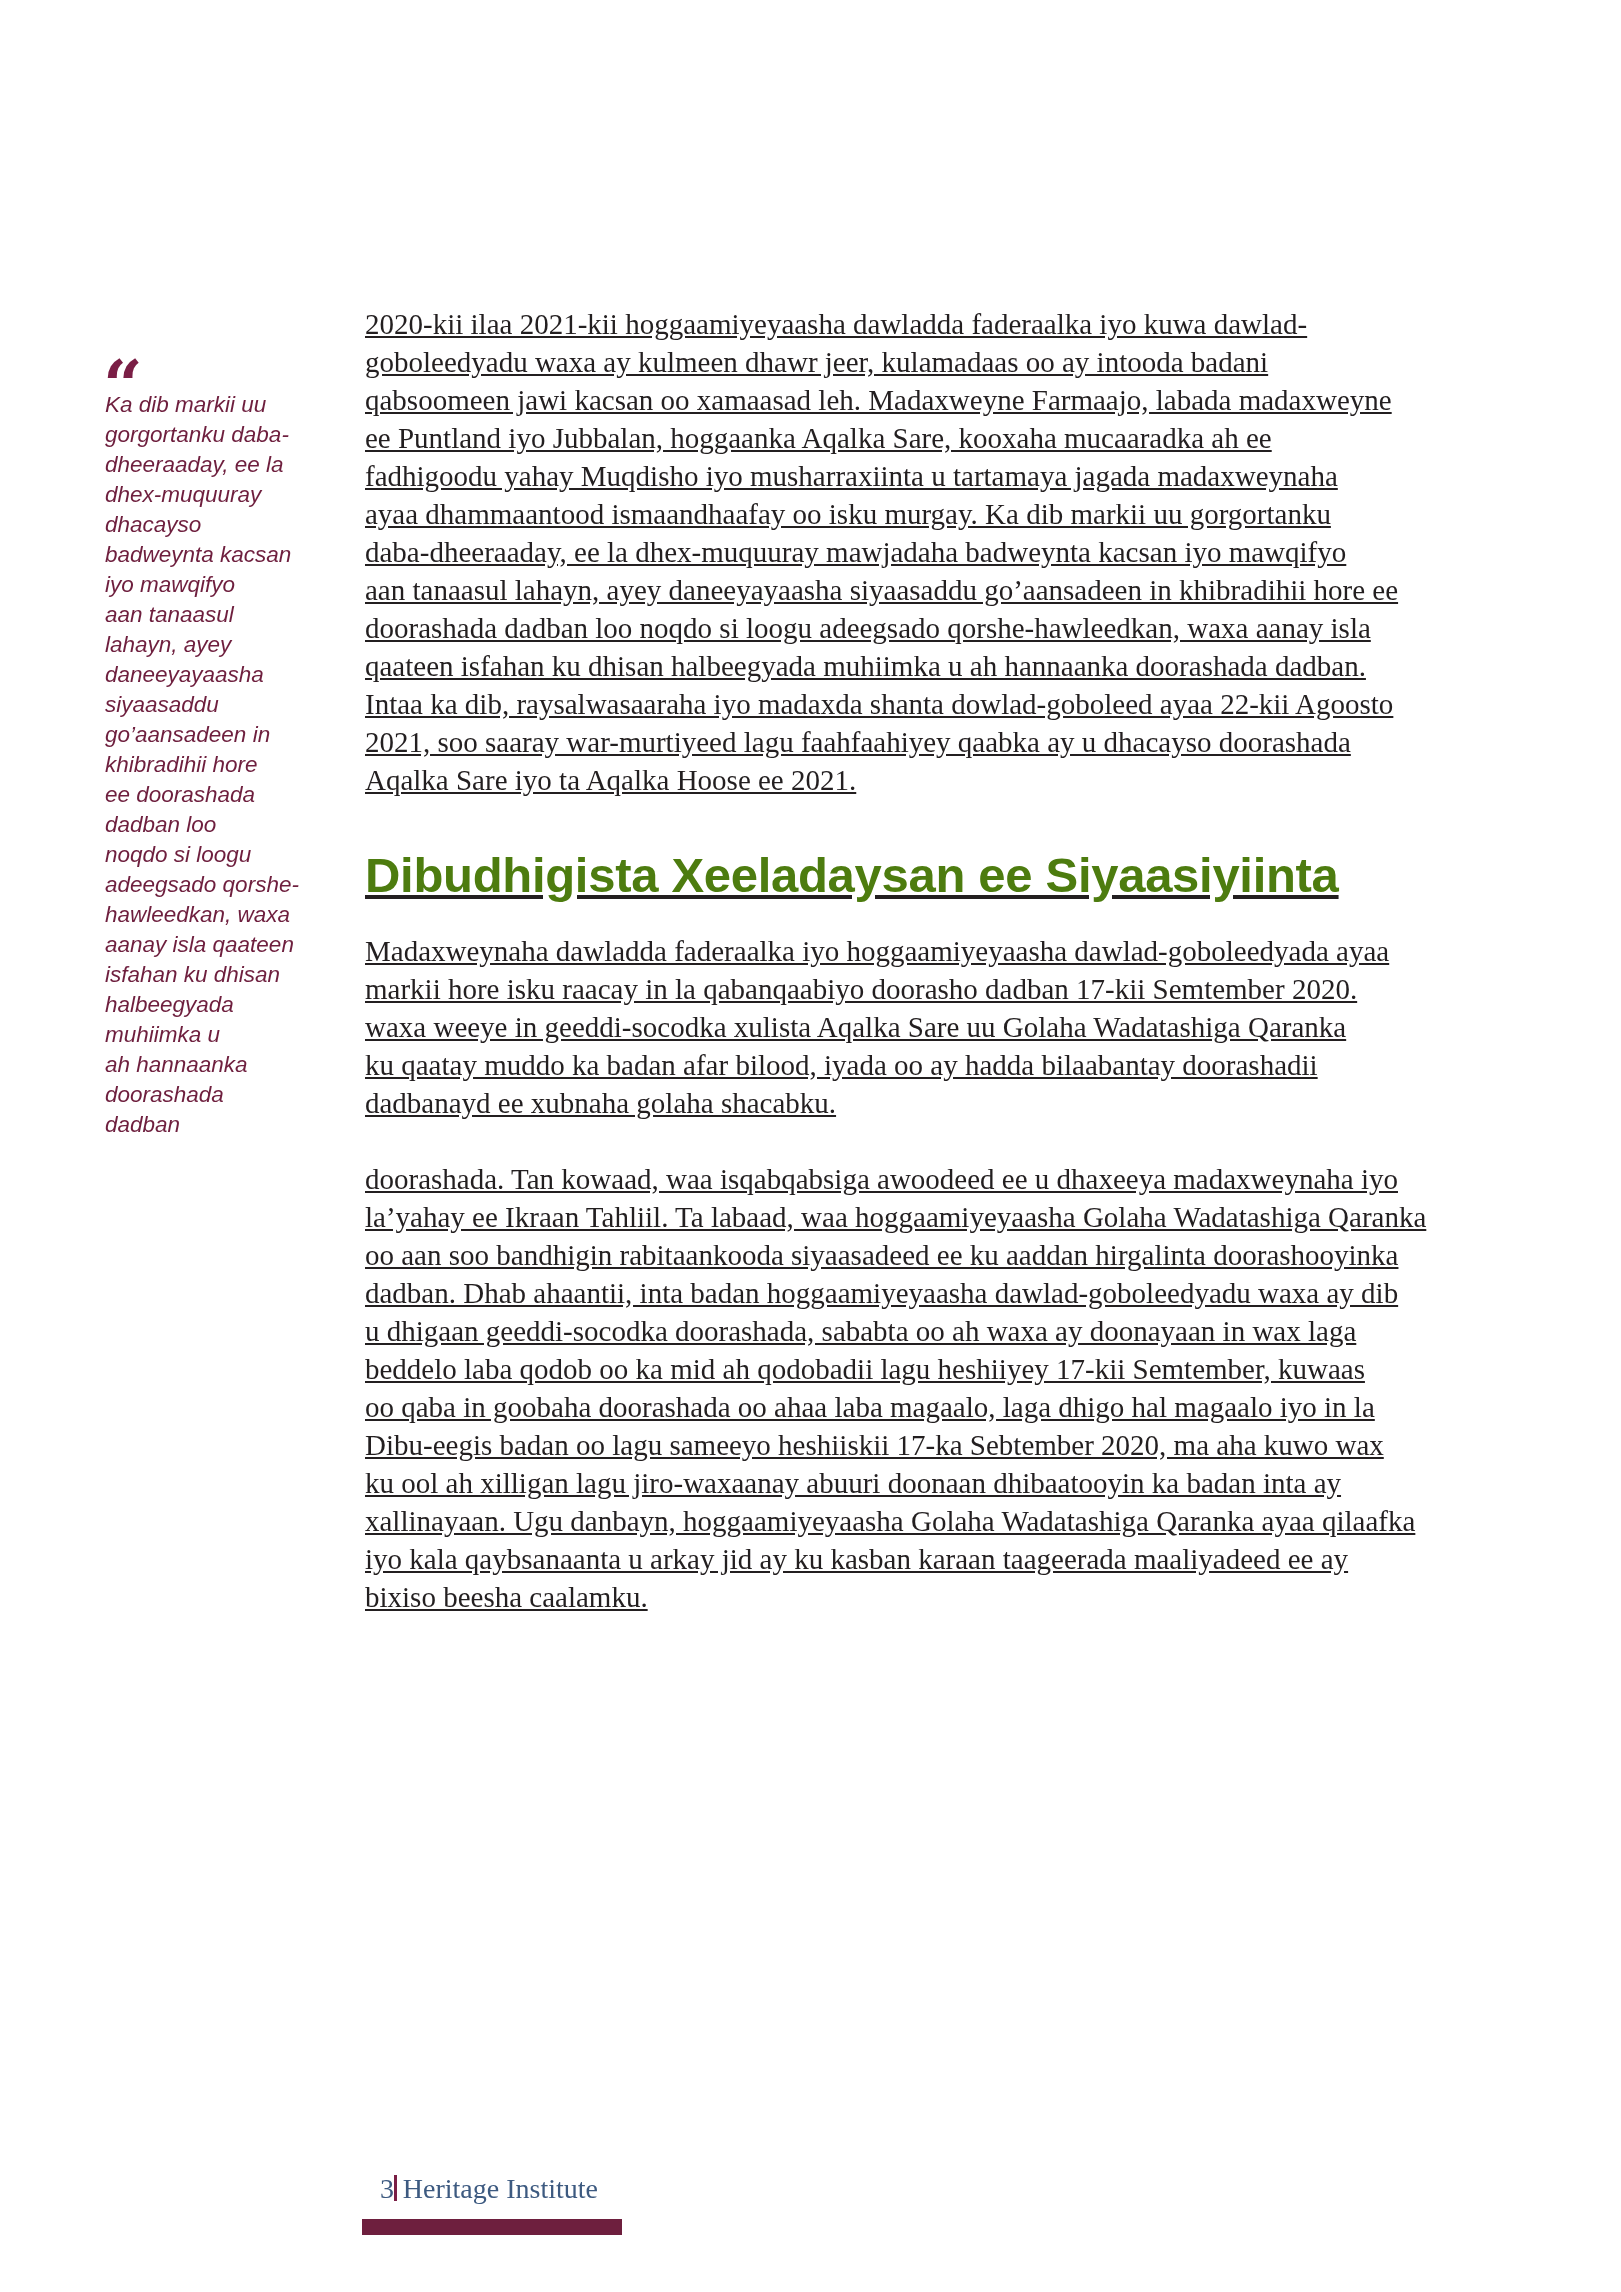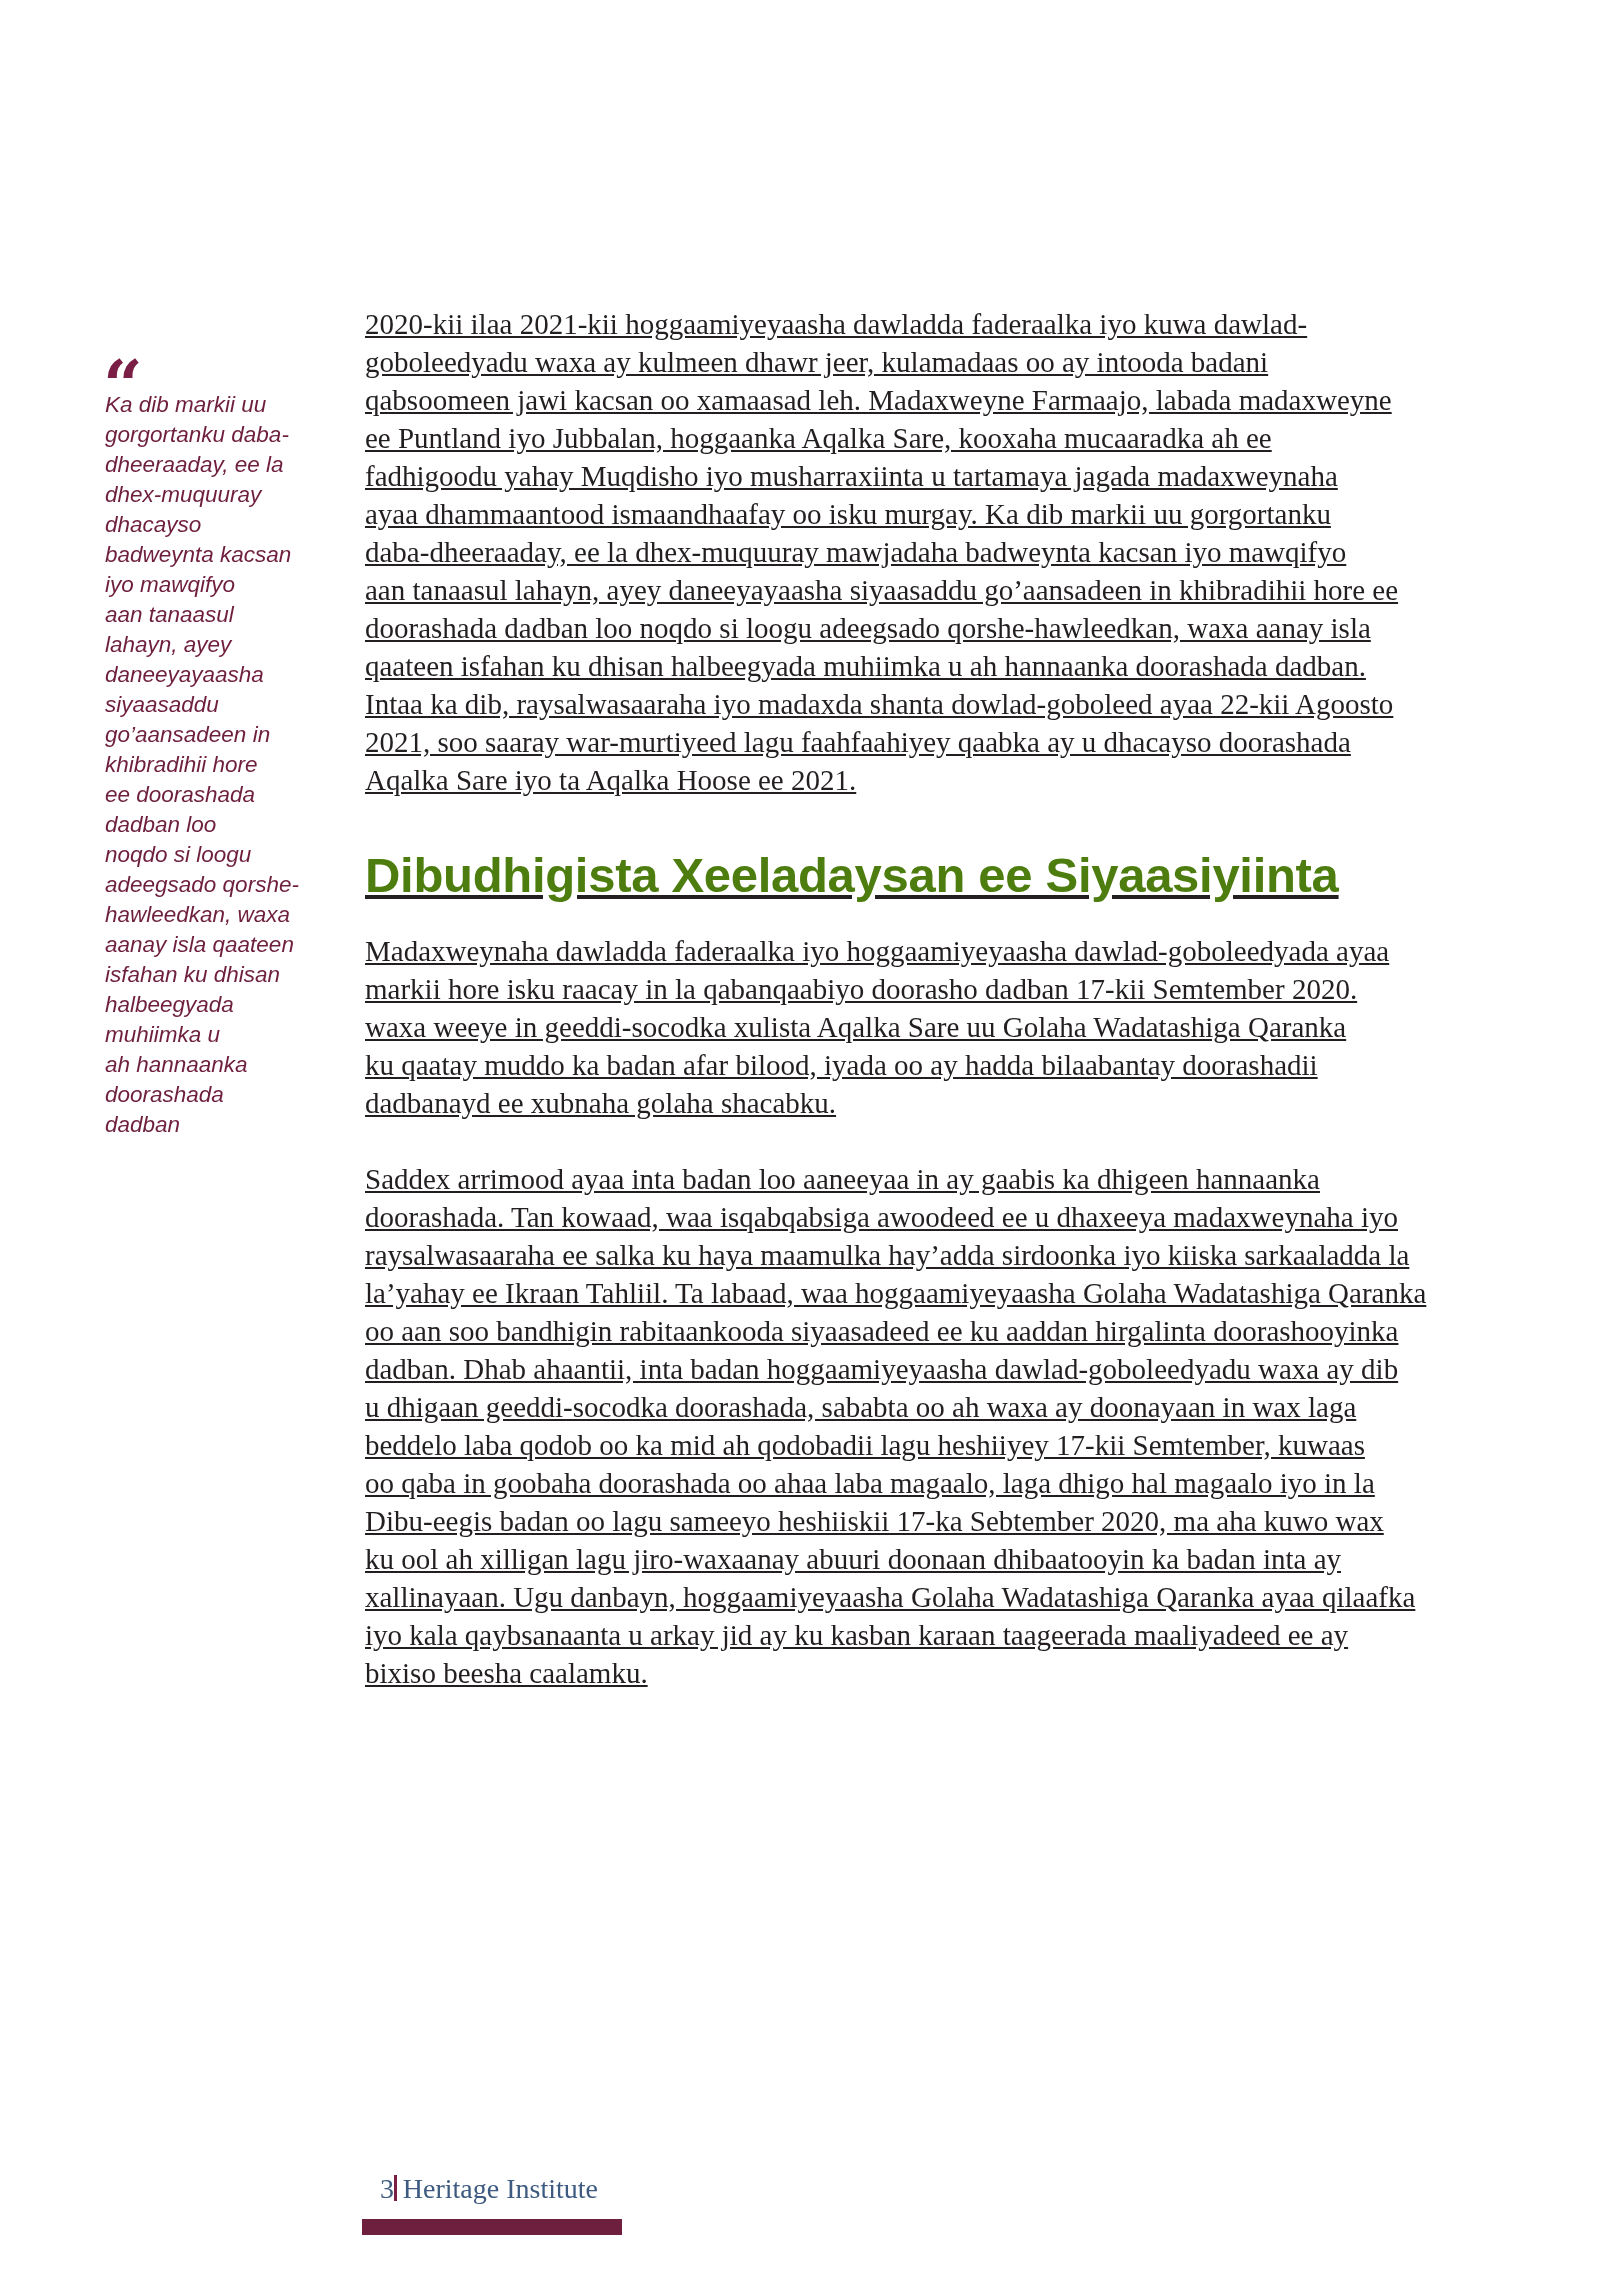--- a/index.html
+++ b/index.html
@@ -156,23 +156,21 @@
     </p>
   <h2 class="heading">Dibudhigista Xeeladaysan ee Siyaasiyiinta</h2>
   <p class="para" id="p2">
       <span class="line">Madaxweynaha dawladda faderaalka iyo hoggaamiyeyaasha dawlad-goboleedyada ayaa</span>
       <span class="line">markii hore isku raacay in la qabanqaabiyo doorasho dadban 17-kii Semtember 2020.</span>
       <span class="line">waxa weeye in geeddi-socodka xulista Aqalka Sare uu Golaha Wadatashiga Qaranka</span>
       <span class="line">ku qaatay muddo ka badan afar bilood, iyada oo ay hadda bilaabantay doorashadii</span>
       <span class="line">dadbanayd ee xubnaha golaha shacabku.</span>
     </p>
   <p class="para" id="p3">
-      <span class="line">Saddex arrimood ayaa inta badan loo aaneeyaa in ay gaabis ka dhigeen hannaanka</span>
       <span class="line">doorashada. Tan kowaad, waa isqabqabsiga awoodeed ee u dhaxeeya madaxweynaha iyo</span>
-      <span class="line">raysalwasaaraha ee salka ku haya maamulka hay’adda sirdoonka iyo kiiska sarkaaladda la</span>
       <span class="line">la’yahay ee Ikraan Tahliil. Ta labaad, waa hoggaamiyeyaasha Golaha Wadatashiga Qaranka</span>
       <span class="line">oo aan soo bandhigin rabitaankooda siyaasadeed ee ku aaddan hirgalinta doorashooyinka</span>
       <span class="line">dadban. Dhab ahaantii, inta badan hoggaamiyeyaasha dawlad-goboleedyadu waxa ay dib</span>
       <span class="line">u dhigaan geeddi-socodka doorashada, sababta oo ah waxa ay doonayaan in wax laga</span>
       <span class="line">beddelo laba qodob oo ka mid ah qodobadii lagu heshiiyey 17-kii Semtember, kuwaas</span>
       <span class="line">oo qaba in goobaha doorashada oo ahaa laba magaalo, laga dhigo hal magaalo iyo in la</span>
       <span class="line">Dibu-eegis badan oo lagu sameeyo heshiiskii 17-ka Sebtember 2020, ma aha kuwo wax</span>
       <span class="line">ku ool ah  xilligan lagu jiro-waxaanay abuuri doonaan dhibaatooyin ka badan inta ay</span>
       <span class="line">xallinayaan. Ugu danbayn, hoggaamiyeyaasha Golaha Wadatashiga Qaranka ayaa qilaafka</span>
       <span class="line">iyo kala qaybsanaanta u arkay jid ay ku kasban karaan taageerada maaliyadeed ee ay</span>

